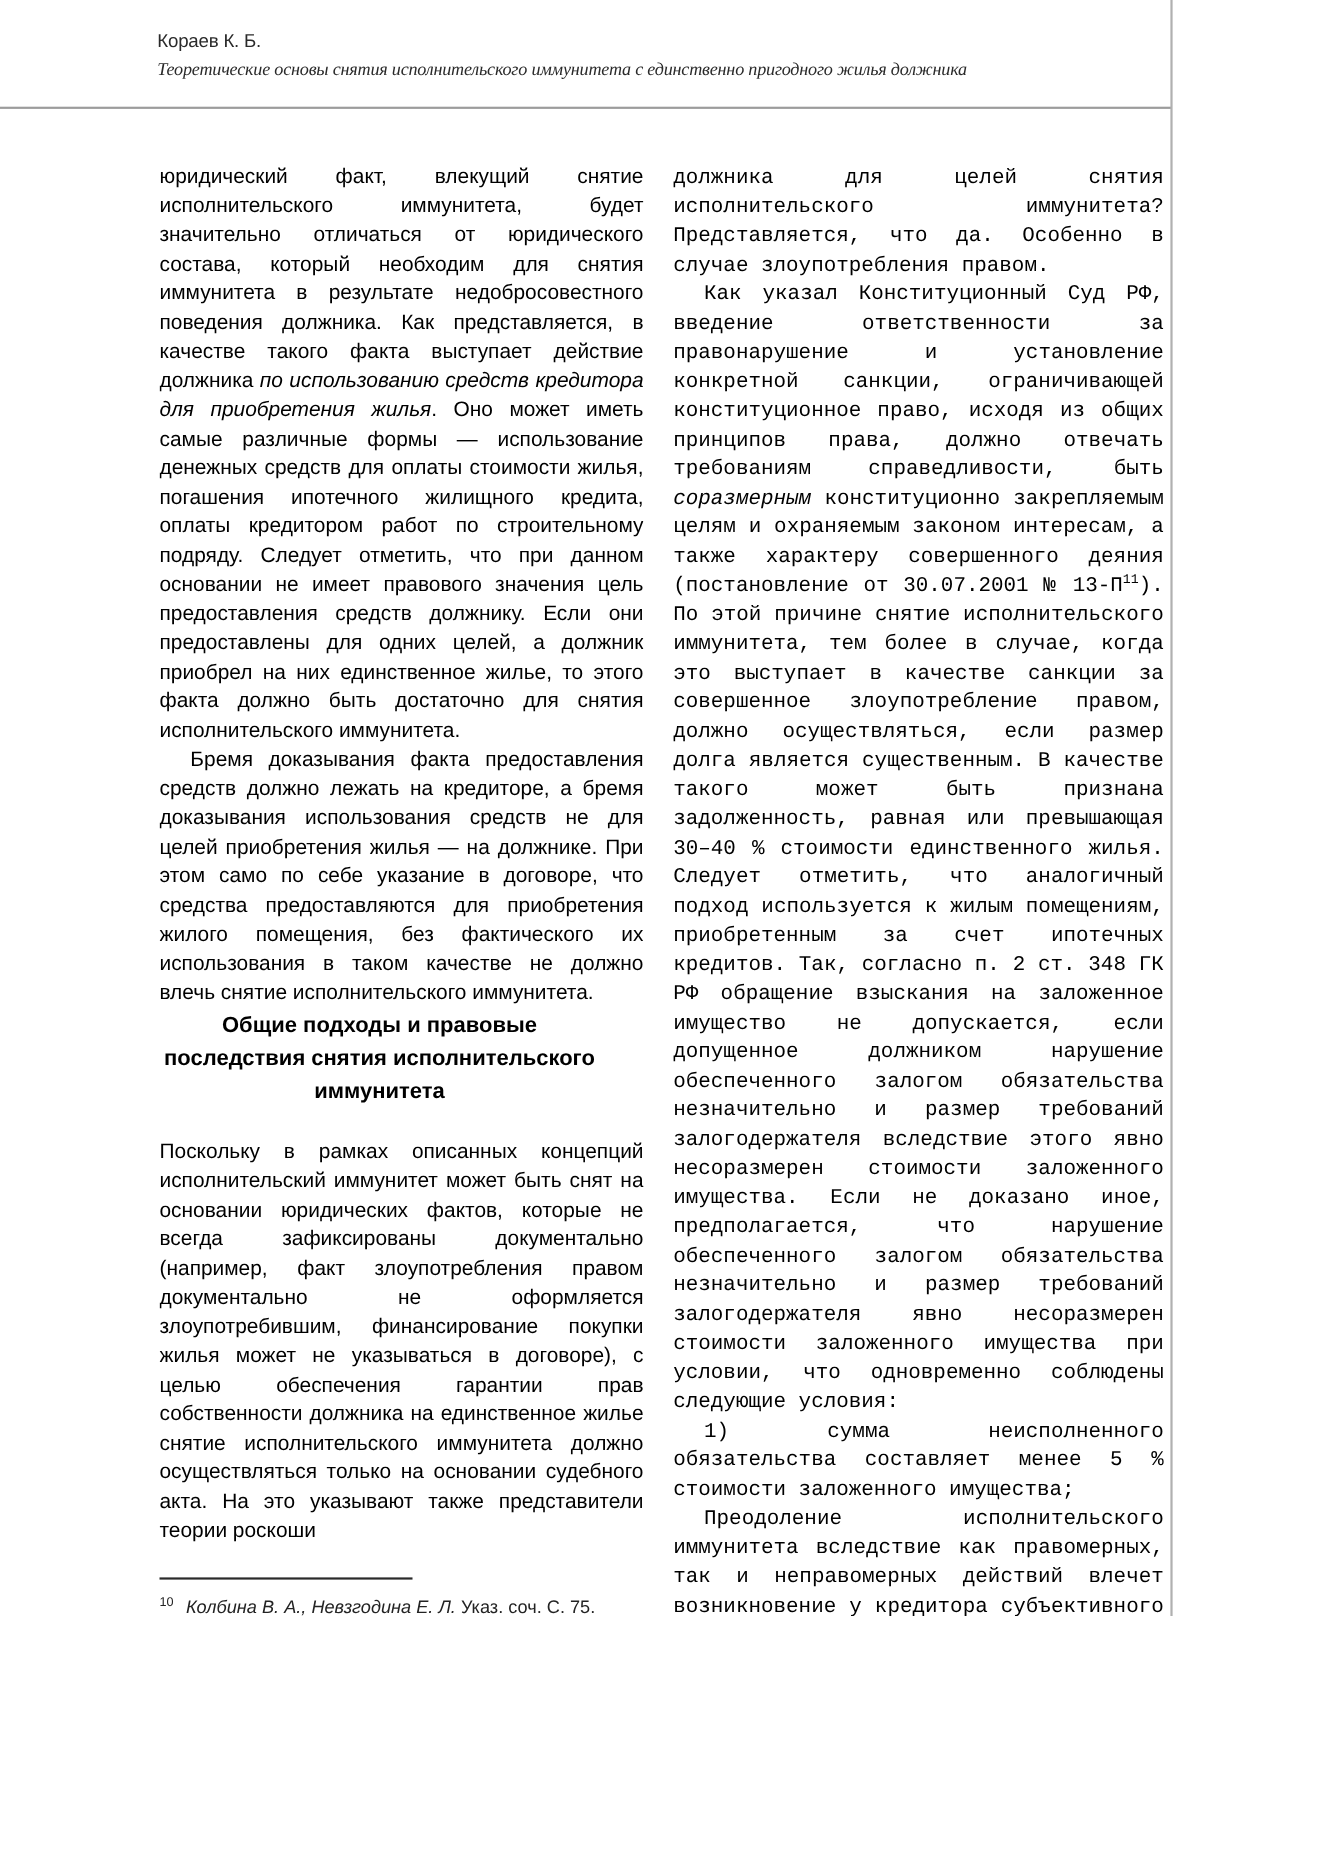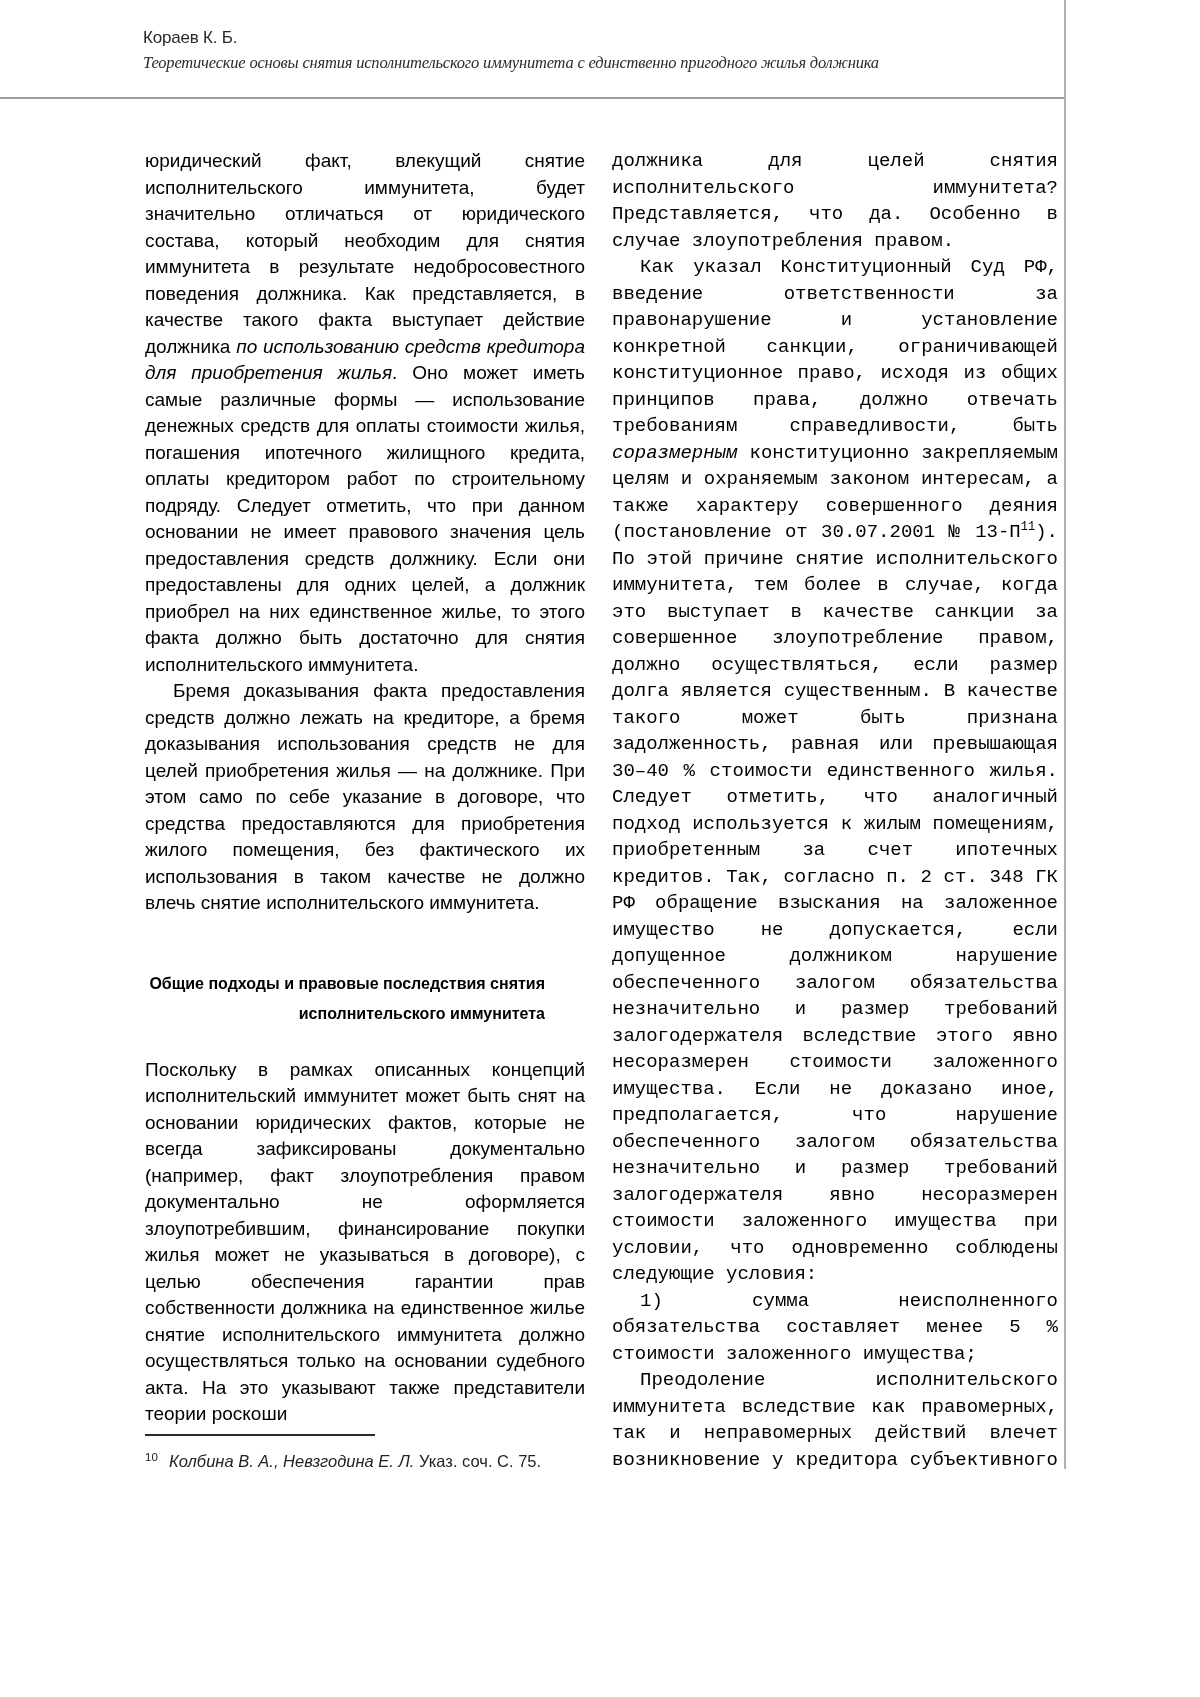--- a/index.html
+++ b/index.html
@@ -12,22 +12,22 @@
   .hdr-title{position:absolute;left:143px;top:53px;font-size:16.5px;font-style:italic;letter-spacing:-0.2px;color:#2a2a2a;white-space:nowrap;font-family:Liberation Serif, serif;}
   .hdr-rule{position:absolute;left:0;top:97px;width:1065px;height:2px;background:#9c9c9c;}
   .v-rule{position:absolute;left:1064px;top:0;width:2px;height:1551px;background:#b0b0b0;}
   
   .col{position:absolute;top:148px;font-size:19px;line-height:26.5px;text-align:justify;
        color:#000000;hyphens:auto;overflow-wrap:break-word;}
   .col-left{left:145px;width:440px;height:1282px;overflow:hidden;}
   .col-right{left:612px;width:446px;height:1390px;overflow:hidden;font-family:Liberation Mono, monospace;}
   .col p{margin:0;}
   .col p.indent{text-indent:28px;}
-  .col p.heading{font-weight:bold;text-align:right;font-size:16px;line-height:30px;
-                 margin-top:52px;margin-bottom:28px;max-width:400px;text-indent:0;}
+  .col p.heading{font-weight:bold;text-align:center;font-size:20px;line-height:30px;
+                 margin-bottom:28px;max-width:400px;text-indent:0;}
   .it{font-style:italic;}
   sup{font-size:12px;line-height:0;vertical-align:super;}
   
   .fn-rule{position:absolute;left:145px;top:1434px;width:230px;height:2px;background:#2a2a2a;}
   .footnotes{position:absolute;left:145px;top:1448px;width:460px;font-size:16.5px;line-height:27px;color:#232323;}
   .footnote{padding-left:36px;text-indent:-36px;margin:0 0 3px 0;}
   .fn-num{display:inline-block;width:24px;text-indent:0;font-size:11.5px;vertical-align:super;line-height:0;}
   
   .ft-rule{position:absolute;left:0;top:1538px;width:577px;height:2px;background:#9c9c9c;}
   .ft-volume{position:absolute;left:143px;top:1565px;font-size:17px;letter-spacing:-0.2px;color:#2a2a2a;}

